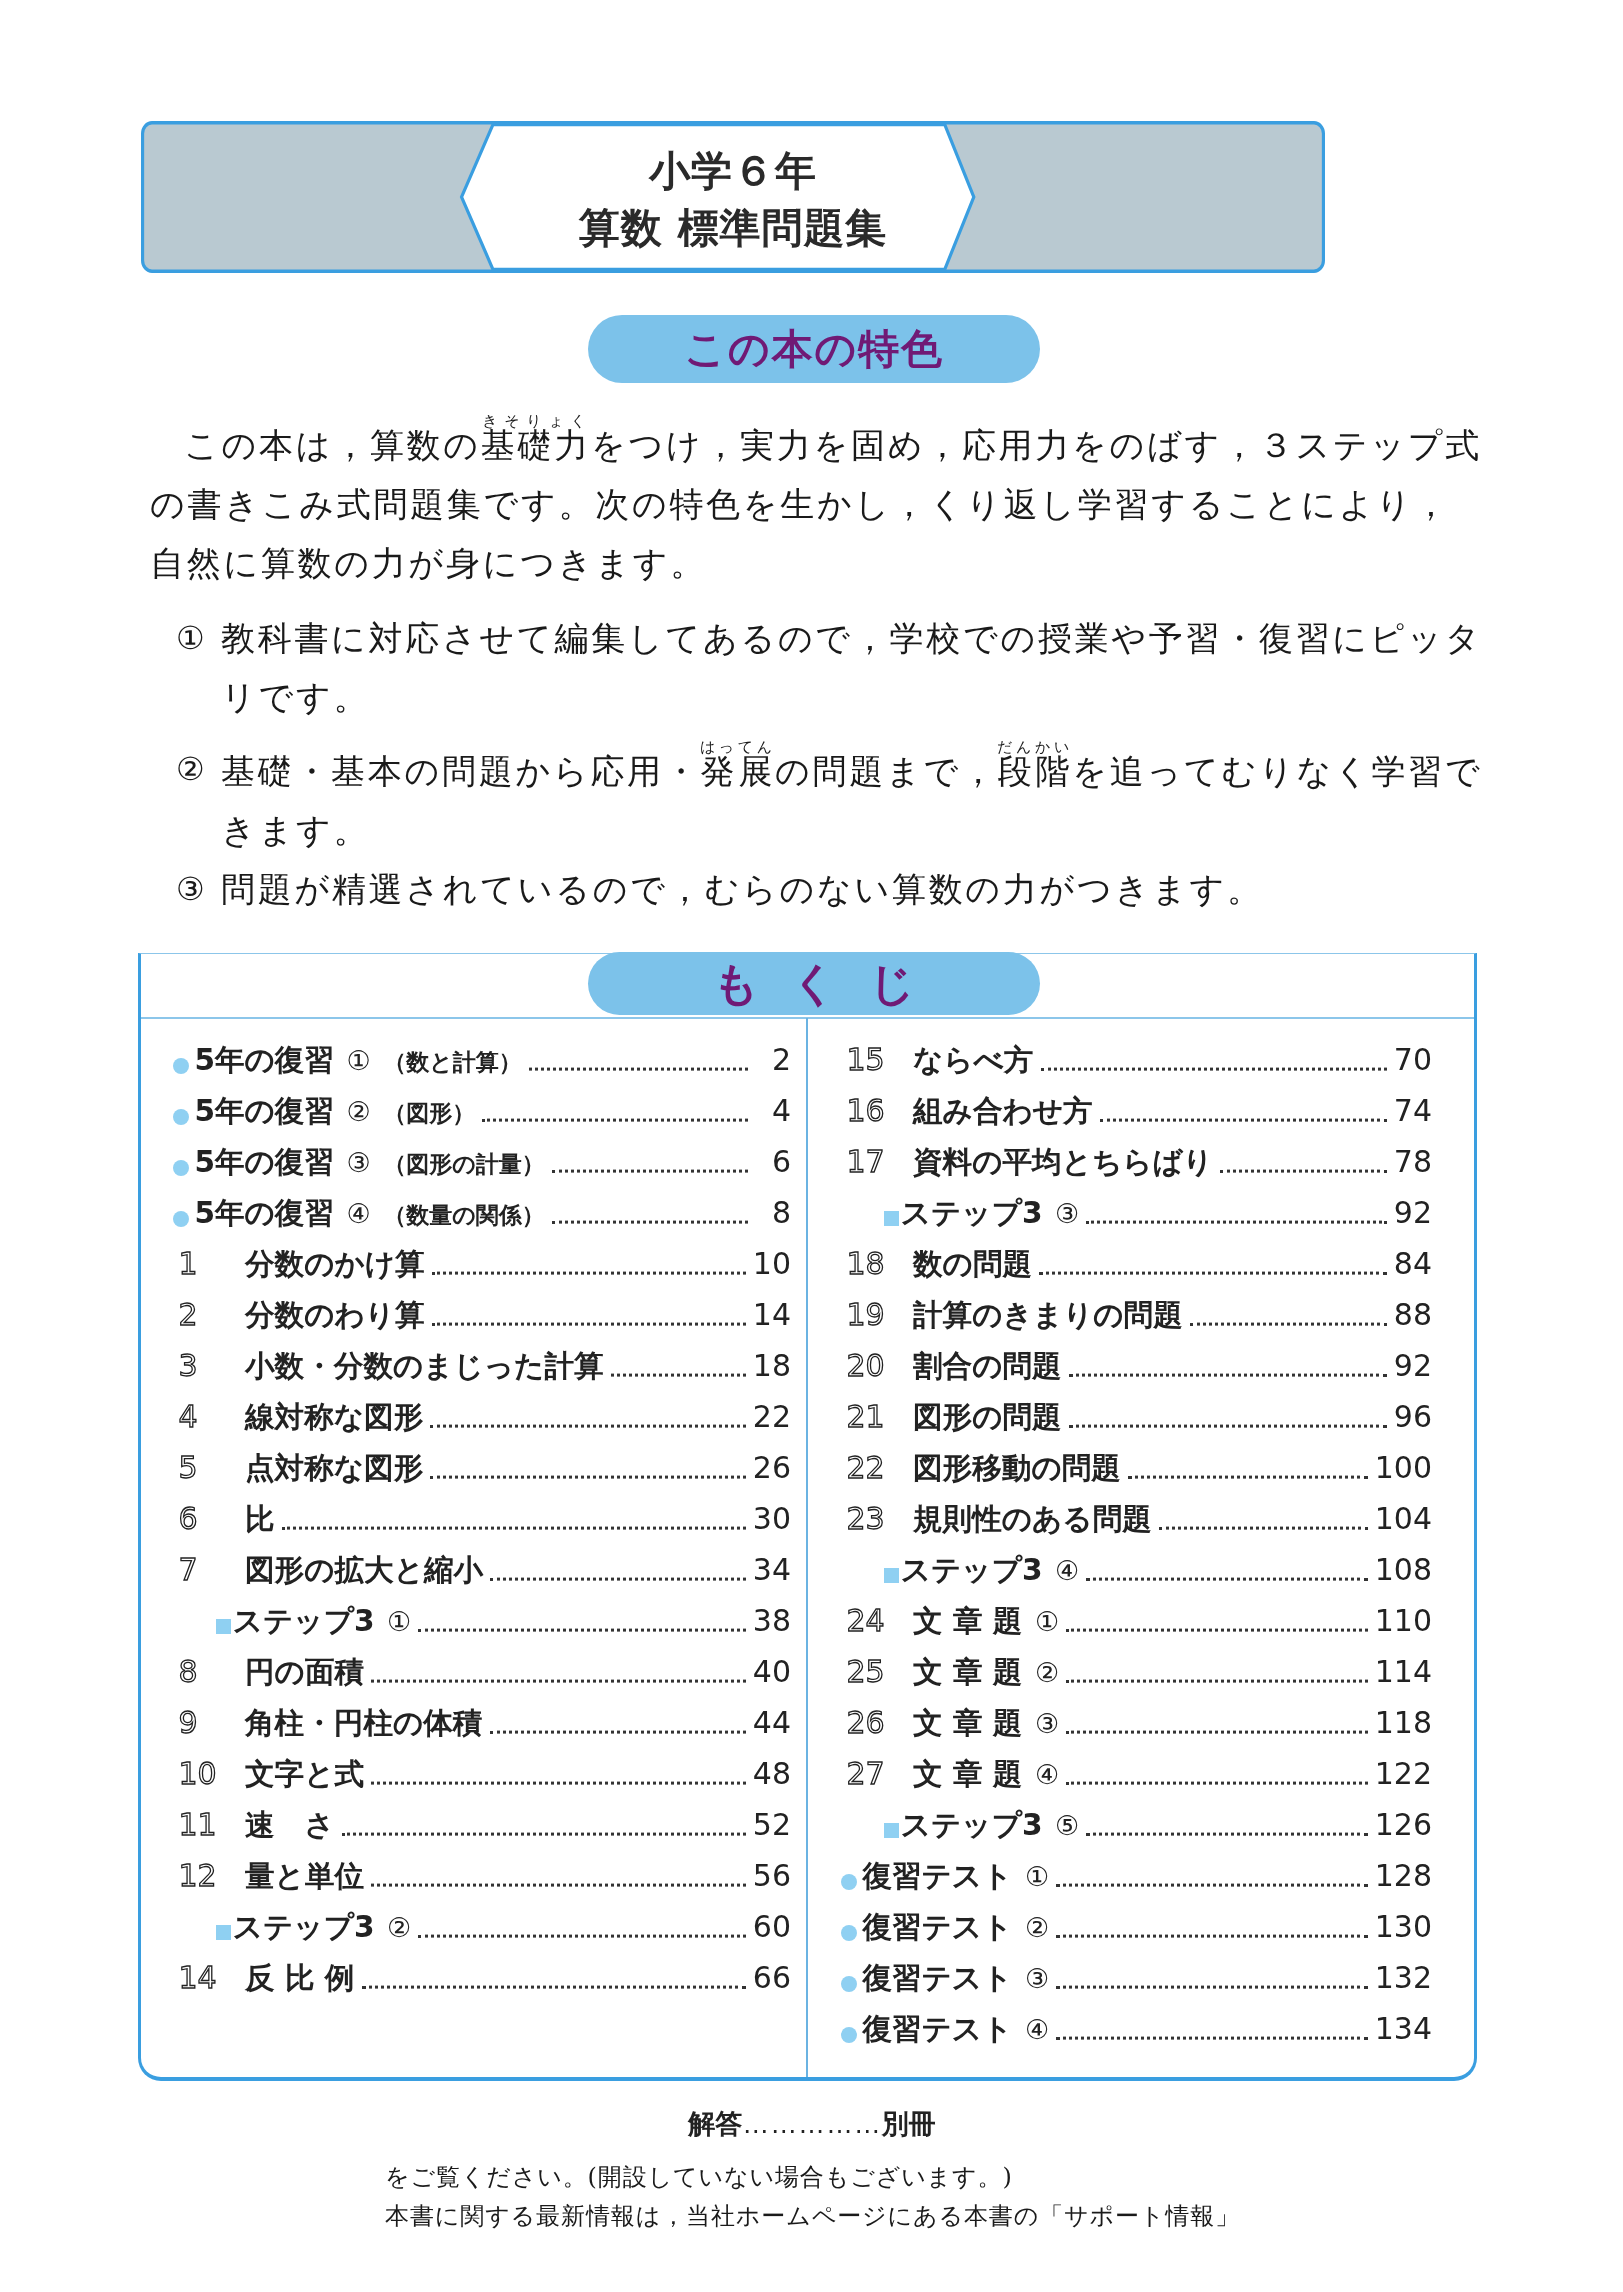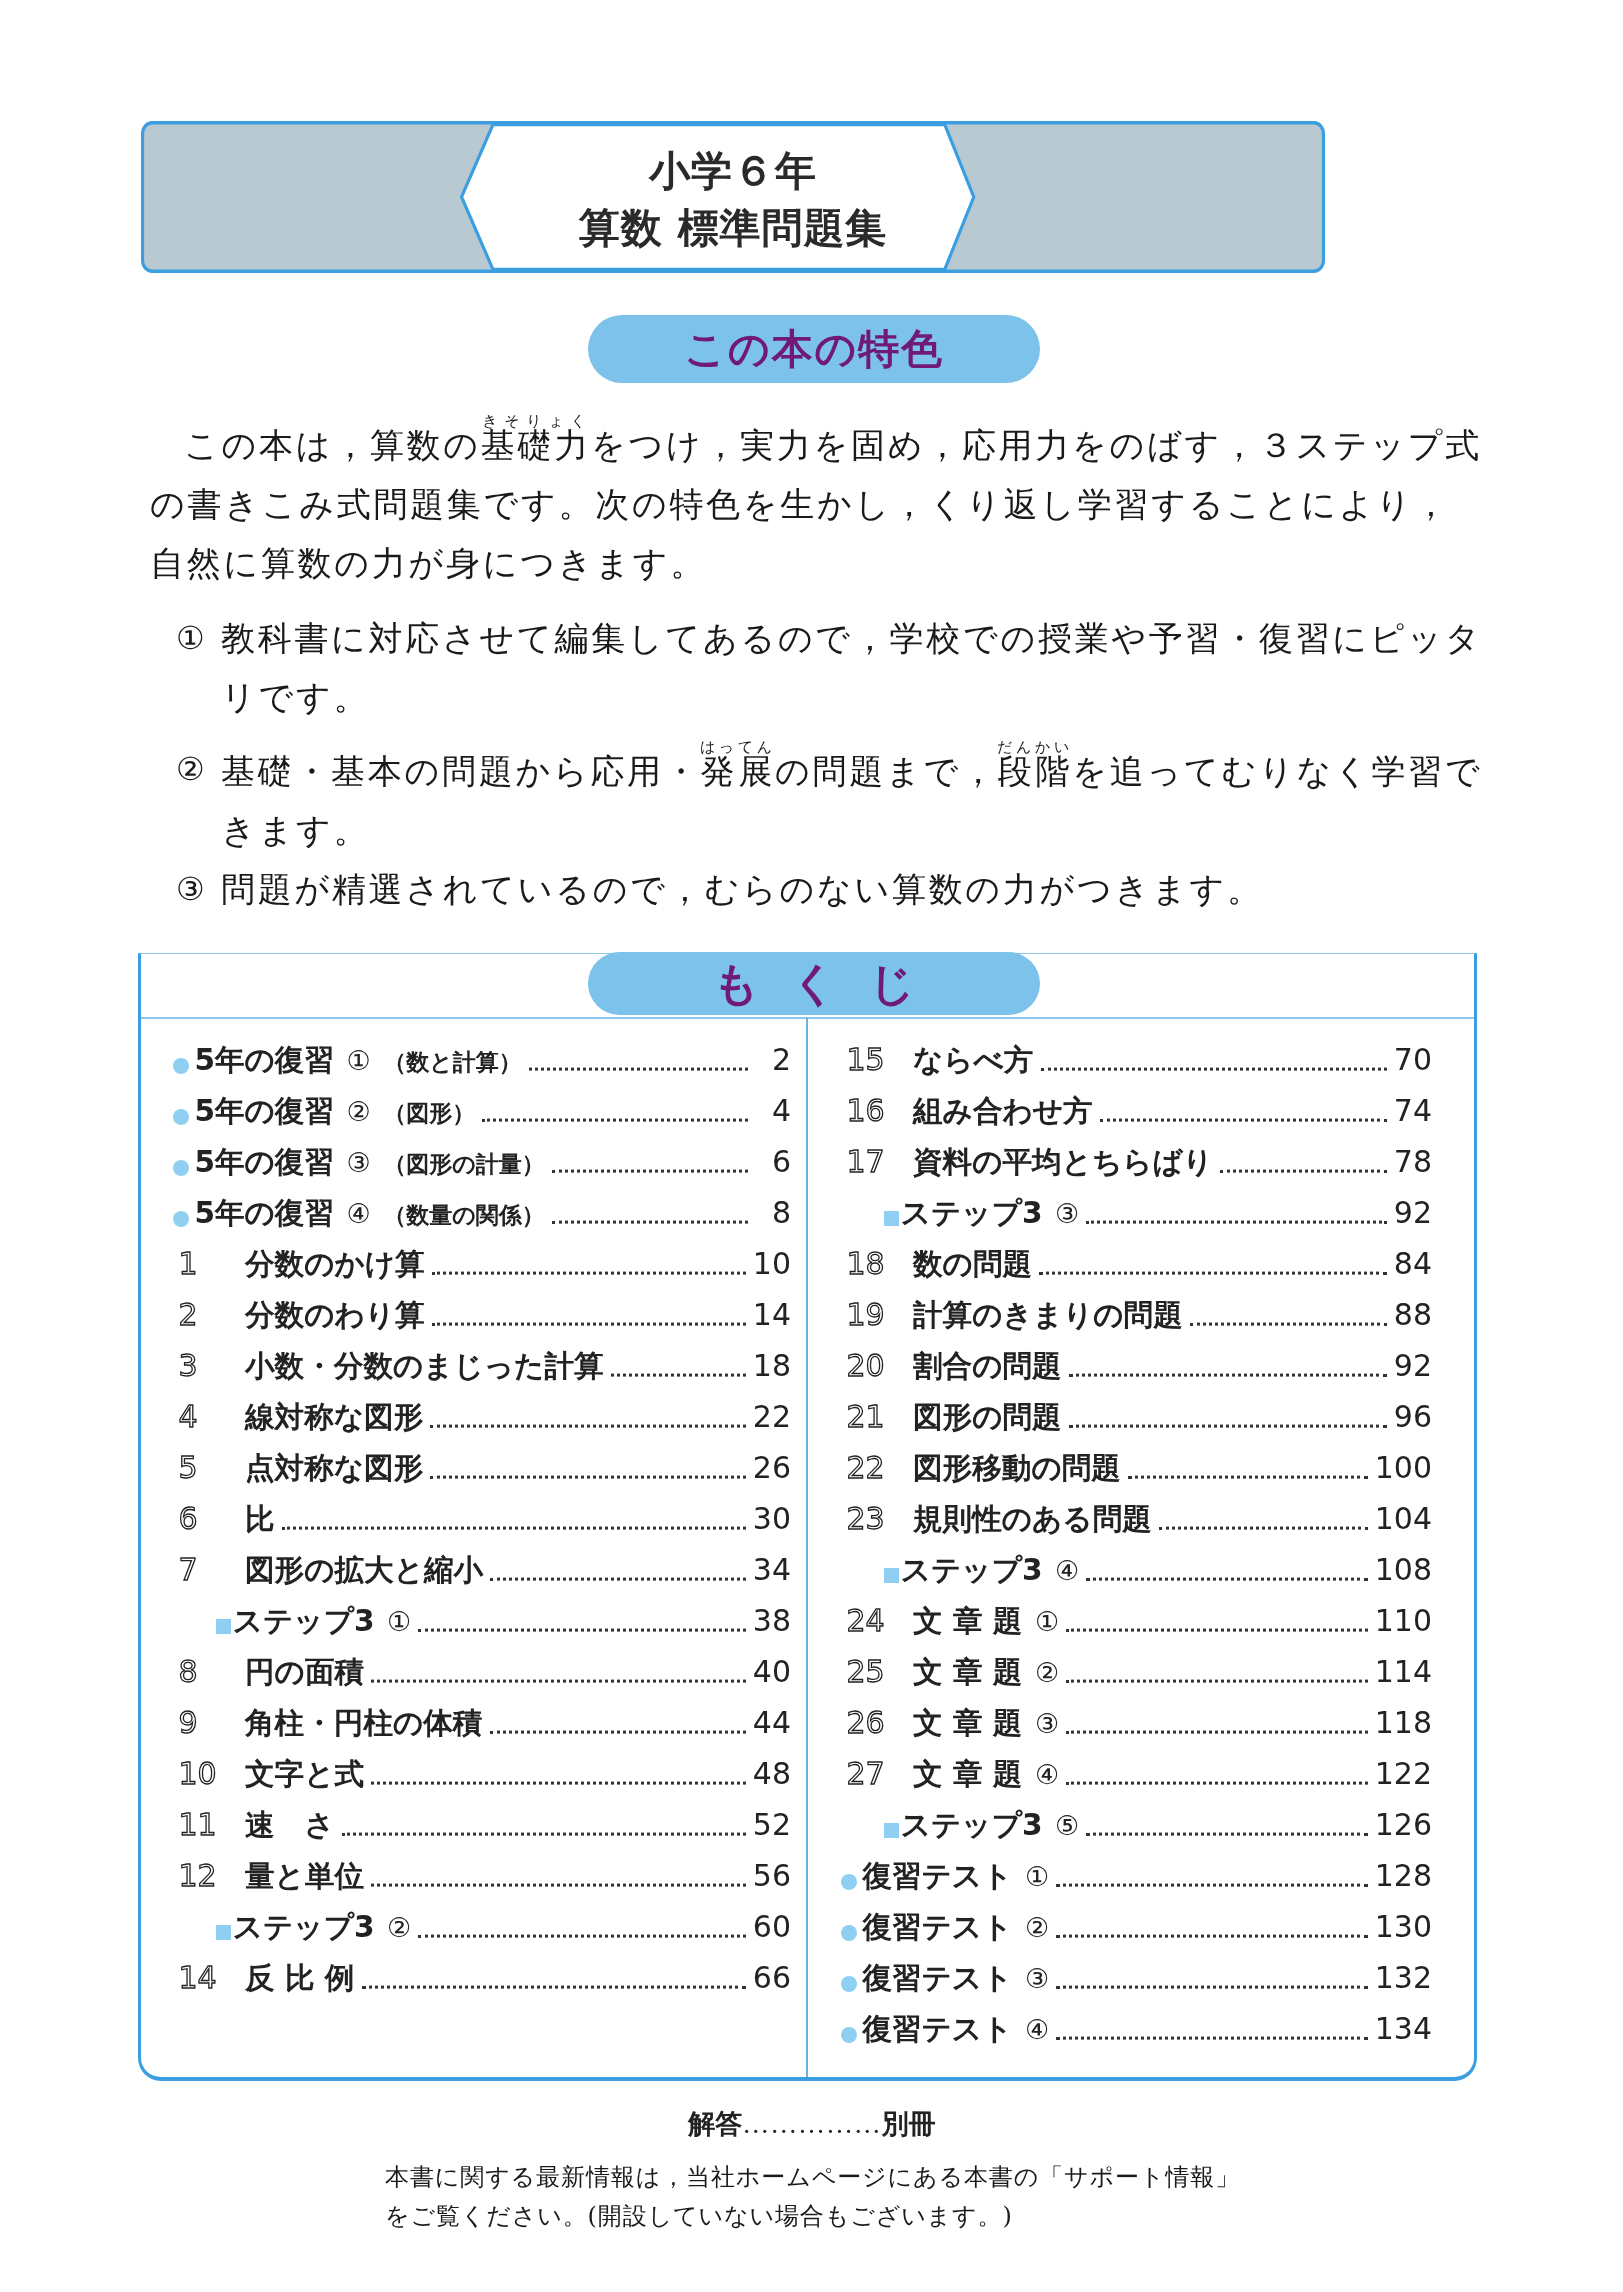--- a/index.html
+++ b/index.html
@@ -75,21 +75,21 @@
     .toc-row .sub { font-weight: bold; font-size: 23px; margin-left: 12.5px; }
     .toc-row .leader {
       flex: 1; border-bottom: 3.6px dotted #333; margin: 0 7.2px; height: 0; align-self: center;
       transform: translateY(3.6px);
     }
     .toc-row .page { flex: none; min-width: 36px; text-align: right; font-size: 30px; font-weight: normal; }
 
     
     .answer {
       position: absolute; left: 0; width: 1624px; top: 2106px; text-align: center;
-      font-family: Liberation Serif, serif; font-weight: bold; font-size: 27px; color: #222;
+      font-family: Liberation Sans, sans-serif; font-weight: bold; font-size: 27px; color: #222;
     }
     .answer .dots { font-weight: normal; letter-spacing: 0.9px; }
     .notice {
       position: absolute; left: 385px; top: 2158px; width: 896px;
       font-size: 24px; line-height: 39px; color: #1a1a1a; letter-spacing: 0.9px;
     }
   </style>
 </head>
 <body>
 
@@ -387,16 +387,16 @@
         <span class="page">134</span>
       </div>
     </div>
 </div>
 <div class="pill pill-toc">もくじ</div>
 
 <div class="answer">
   <span>解答</span><span class="dots">……………</span><span>別冊</span>
 </div>
 <div class="notice">
+  <div>をご覧ください。(開設していない場合もございます。)</div>
   <div>本書に関する最新情報は，当社ホームページにある本書の「サポート情報」</div>
-  <div>をご覧ください。(開設していない場合もございます。)</div>
 </div>
 
 
 </body></html>

